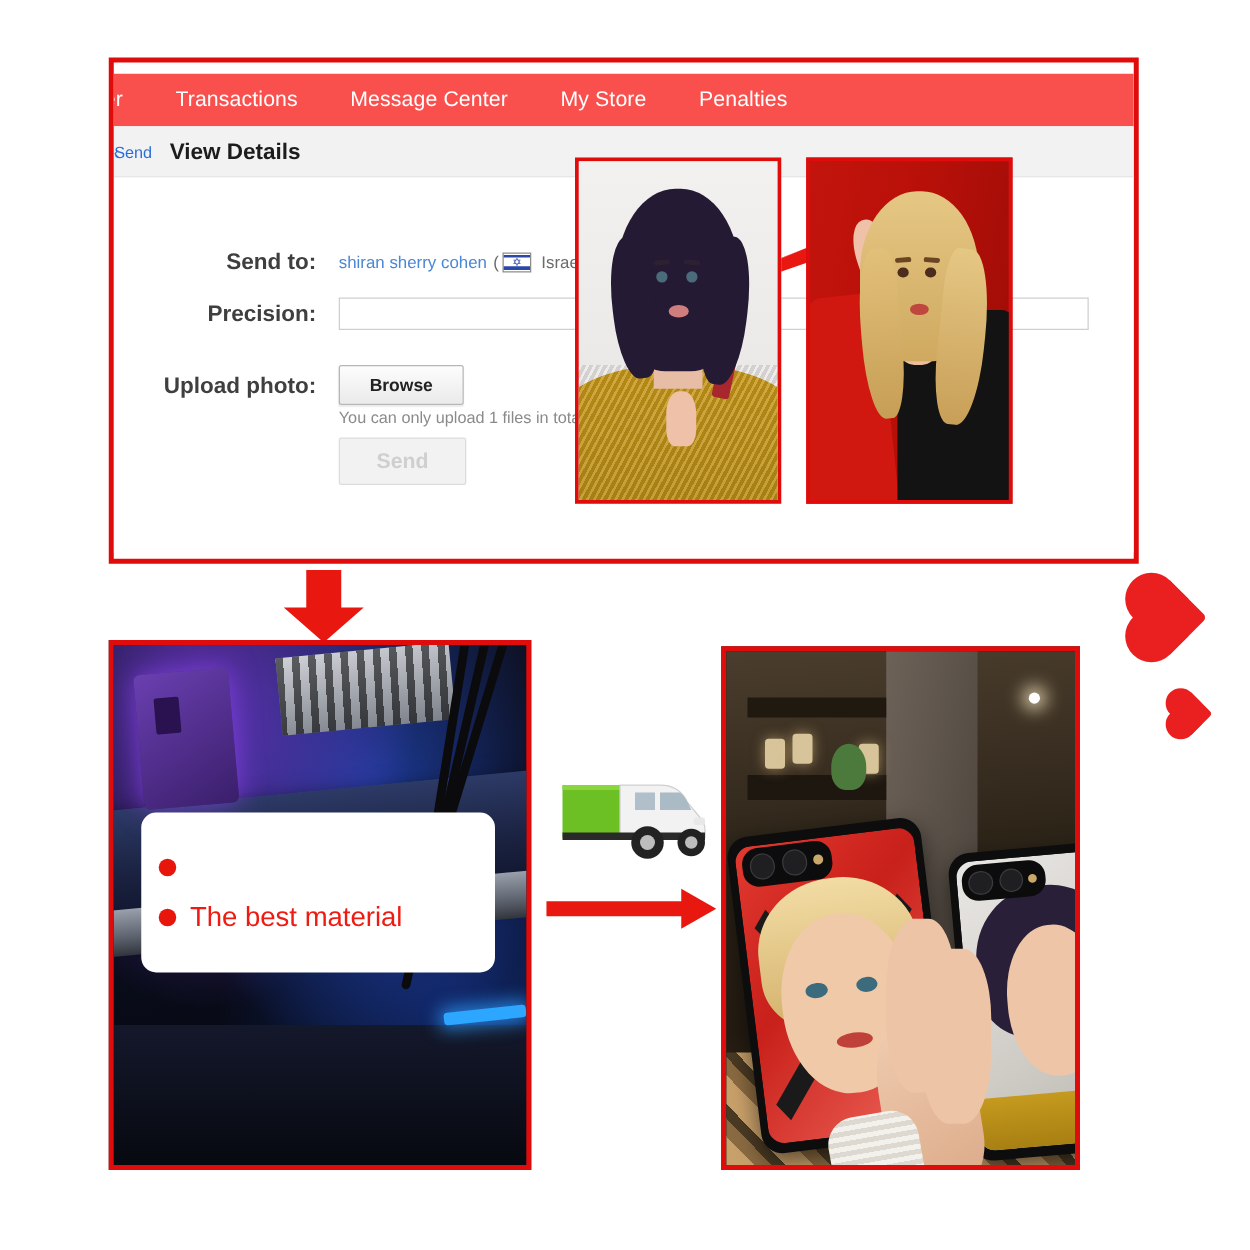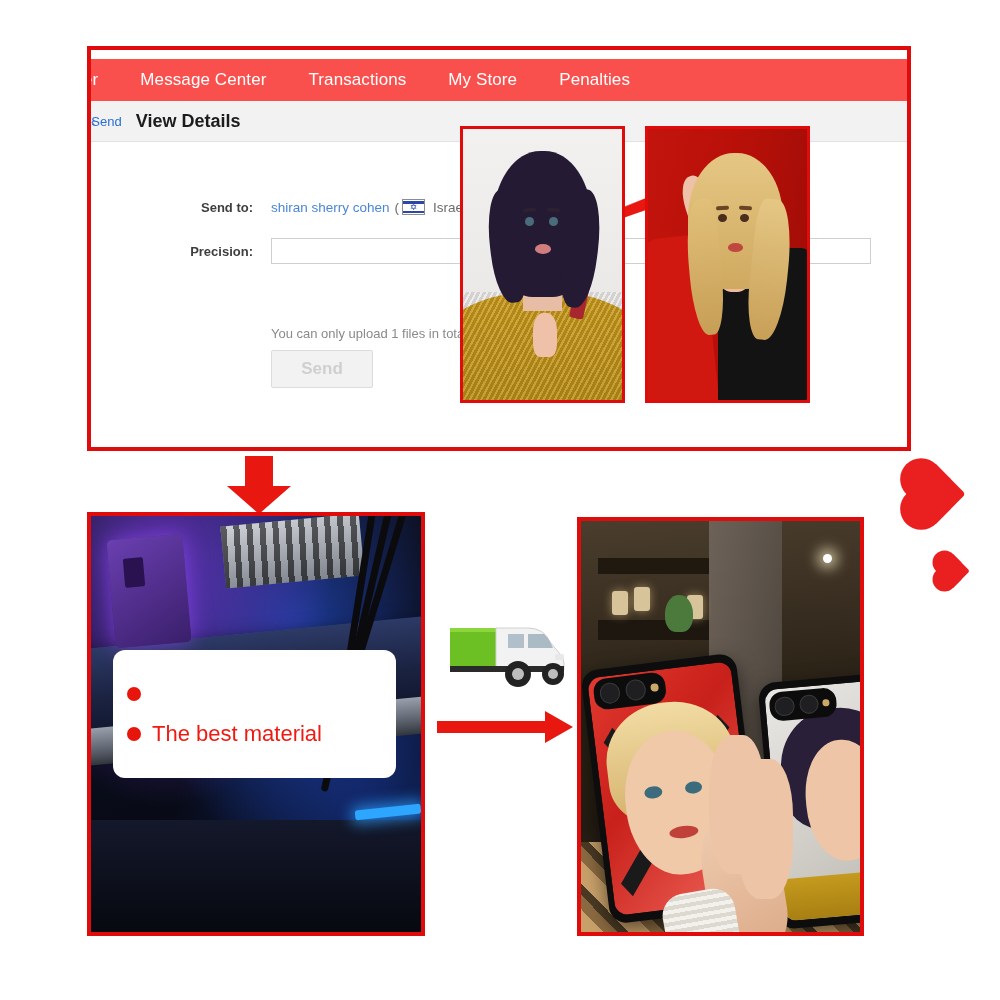--- a/index.html
+++ b/index.html
@@ -33,21 +33,21 @@
     display:flex;align-items:center;box-sizing:border-box;
   }
   .back-link{color:#2a6fd6;font-size:13px;margin-left:-6px;}
   .back-chevron{color:#2a6fd6;font-size:13px;margin-right:2px;}
   .page-title{font-size:18px;font-weight:bold;color:#1c1c1c;margin-left:14px;}
 
   .form-area{position:absolute;left:0;top:92px;width:100%;height:300px;background:#fff;}
 
   .frow{position:absolute;display:flex;align-items:center;}
   .flabel{
-    width:162px;text-align:right;font-size:13px;font-weight:bold;color:#3f3f3f;
+    width:162px;text-align:right;font-size:18px;font-weight:bold;color:#3f3f3f;
   }
   .r-sendto{left:0;top:57px;}
   .r-msg{left:0;top:96px;}
   .r-upload{left:0;top:150px;}
 
   .recipient{color:#4a86d8;font-size:13.5px;margin-left:18px;}
   .paren{color:#6b6b6b;font-size:13.5px;margin-left:5px;}
   .flag-ico{
     display:inline-block;width:21px;height:14px;vertical-align:-2px;
     background:#ffffff;border:1px solid #8d8d8d;position:relative;margin:0 3px;
@@ -277,22 +277,22 @@
 </style>
 </head>
 <body>
 
 <div class="stage">
 
   <div class="top-panel">
 
     <div class="navbar">
       <span class="nav-item">er</span>
+      <span class="nav-item">Transactions</span>
       <span class="nav-item">Message Center</span>
-      <span class="nav-item">Transactions</span>
       <span class="nav-item">My Store</span>
       <span class="nav-item">Penalties</span>
     </div>
 
     <div class="subhead">
       <span class="back-chevron">‹</span>
       <span class="back-link">Send</span>
       <span class="page-title">View Details</span>
     </div>
 
@@ -307,20 +307,24 @@
         </span>
         <span class="paren">Israel)</span>
         <span class="radio-o"></span>
       </div>
 
       <div class="frow r-msg">
         <span class="flabel">Precision:</span>
         <input class="msg-input" type="text" placeholder="" style="">
       </div>
 
+      <div class="frow r-upload">
+        <span class="flabel">Upload photo:</span>
+        <span class="browse-btn">Browse</span>
+      </div>
 
       <div class="hint">You can only upload 1 files in total, 5M, PNG, BMP</div>
 
       <div class="send-btn">Send</div>
     </div>
 
     <svg class="wedge" viewBox="0 0 824 405">
       <polygon points="555,148 378,218 378,222" fill="#e81810"></polygon>
       <polygon points="555,148 555,160 380,221" fill="#e81810"></polygon>
     </svg>

